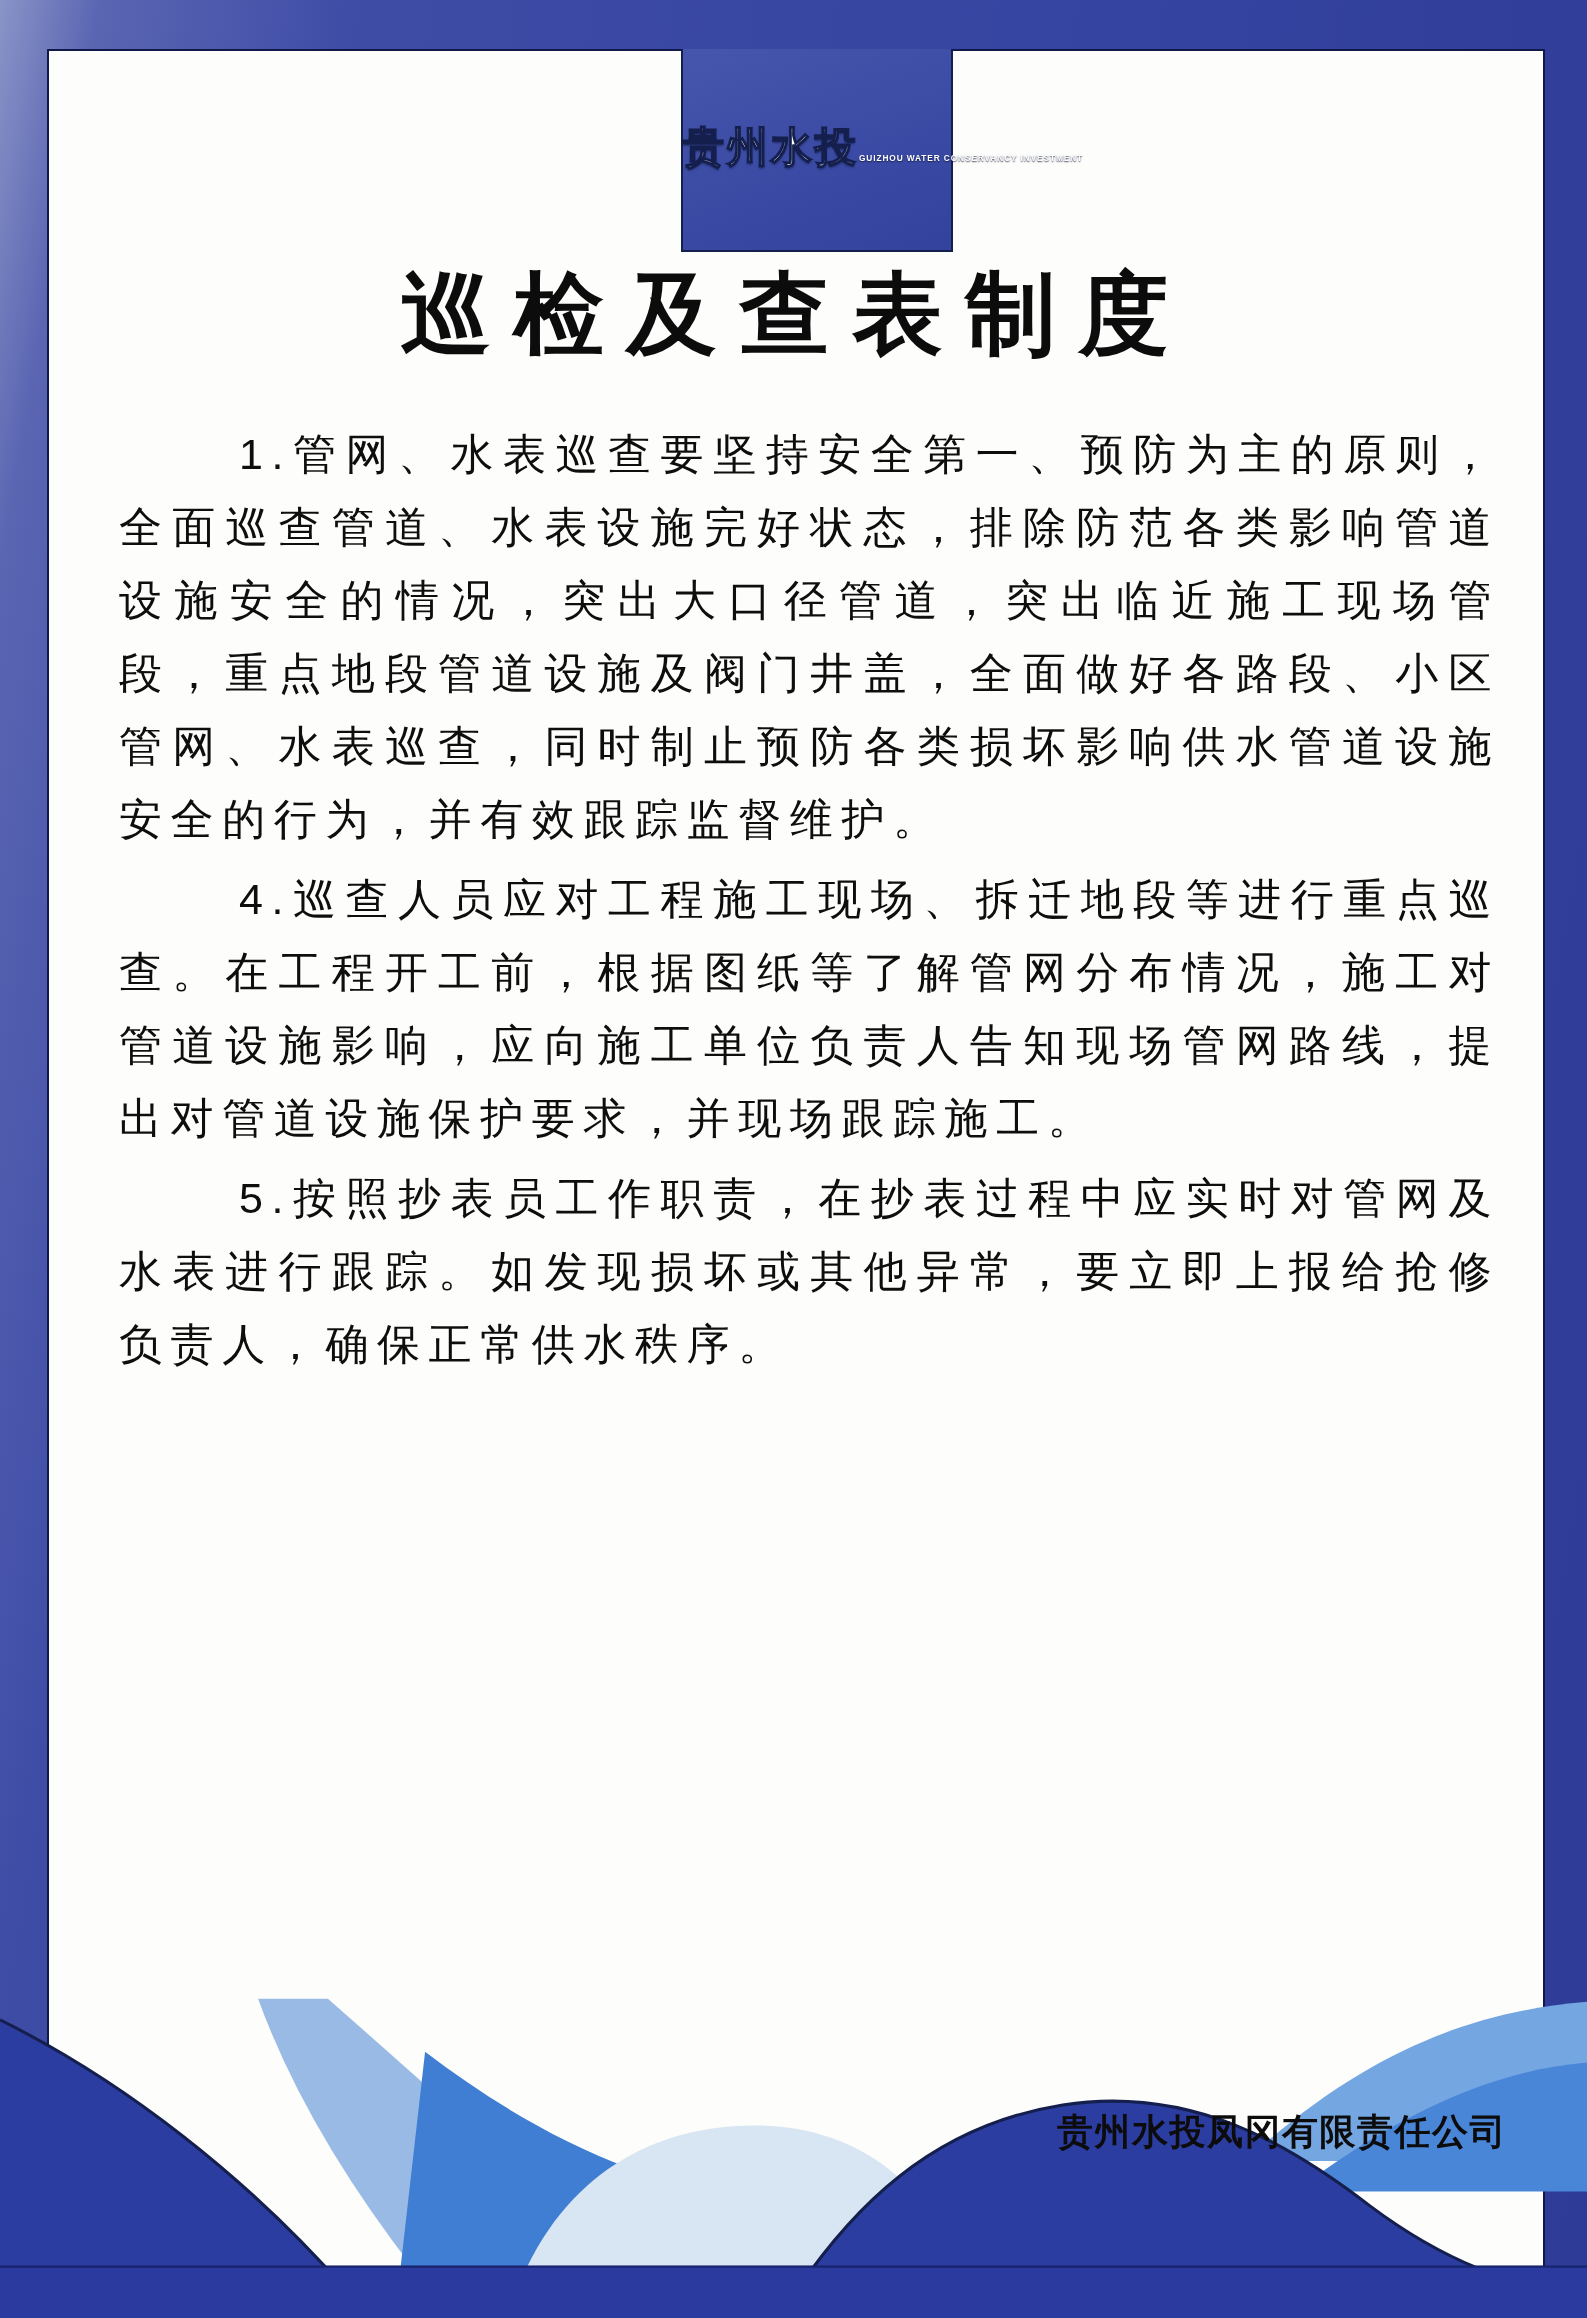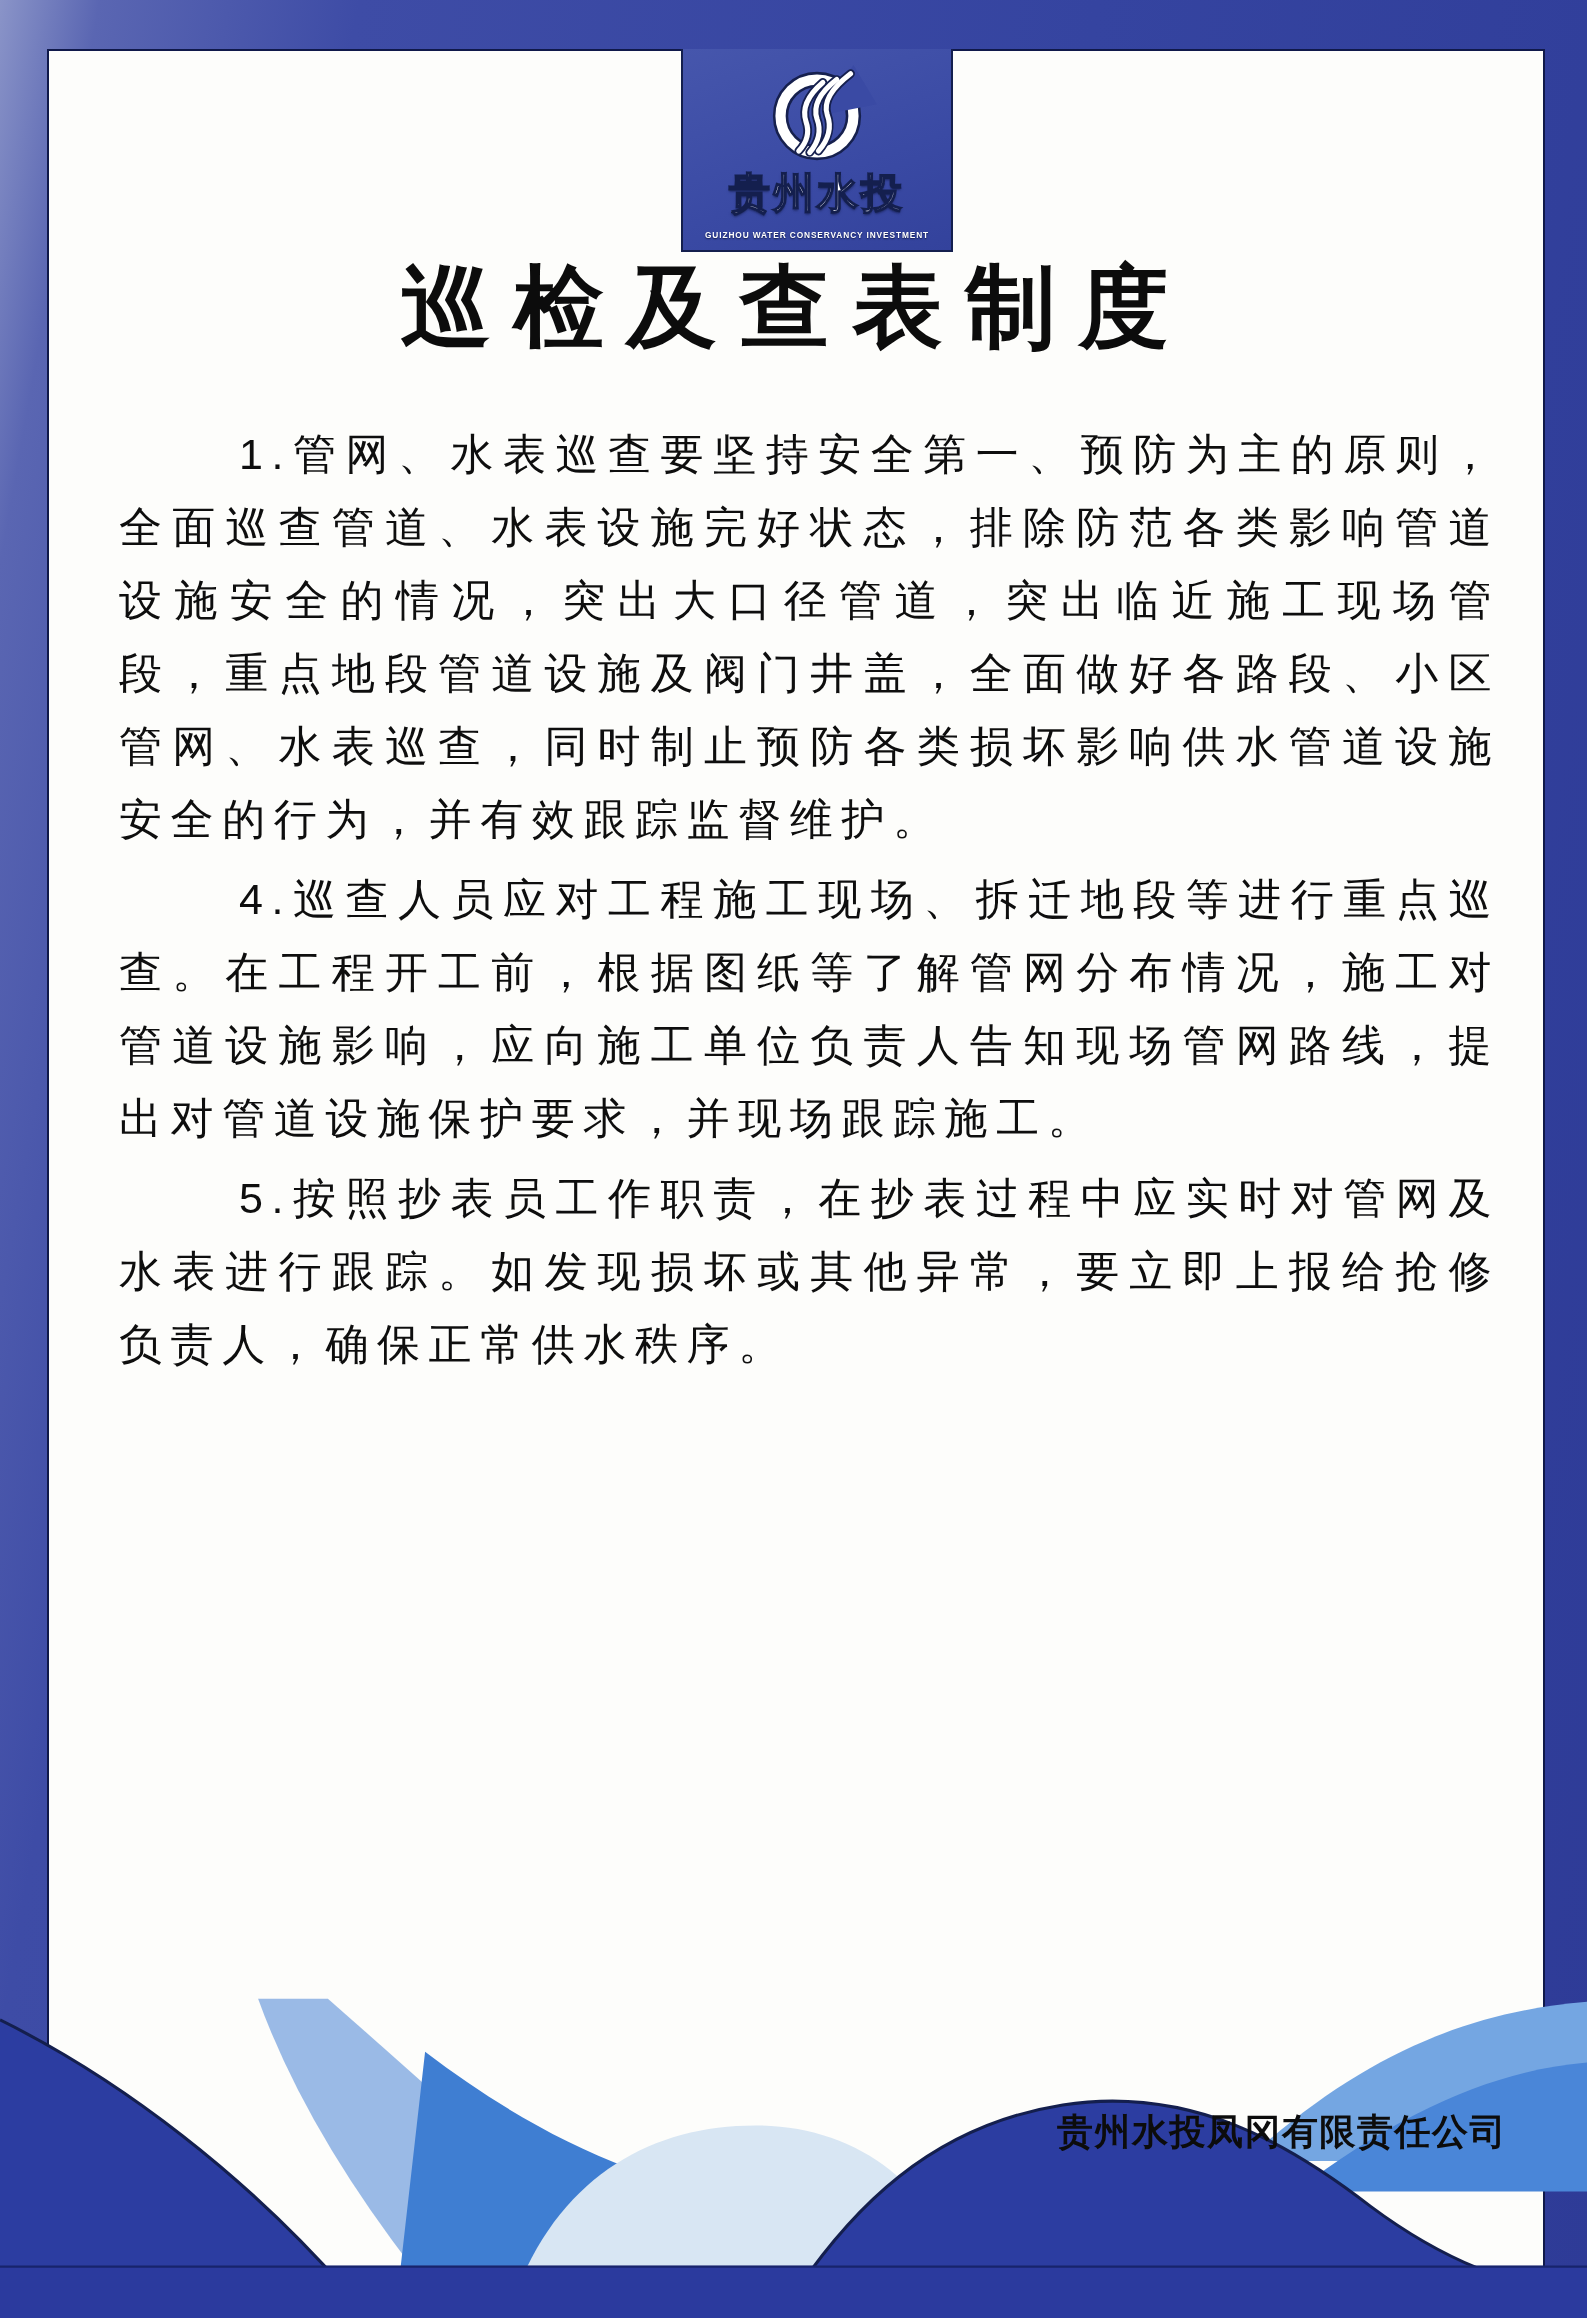--- a/index.html
+++ b/index.html
@@ -14,21 +14,21 @@
     position:absolute;left:47px;top:49px;right:42px;bottom:50px;
     background:#fdfdfb;
     border:2.3px solid #10194a;
     box-sizing:border-box;
   }
   .logo-tab{
     position:absolute;left:681px;top:49px;width:272px;height:203px;
     background:linear-gradient(160deg,#4656ac 0%,#3a4aa4 60%,#33429c 100%);
     border:2.3px solid #141f4e;border-top:none;
     box-sizing:border-box;
-    display:flex;flex-direction:column;align-items:center;
+    display:flex;align-items:center;
     z-index:6;
     text-align:right;
   }
   .emblem{margin-top:4.6px;width:124px;height:124px;}
   .logo-cn{
     margin-top:-4.6px;
     font-size:41px;font-weight:900;color:#ffffff;
     letter-spacing:3px;line-height:1;
     -webkit-text-stroke:1.5px #141f4e;
     text-shadow:0 2.3px 2.3px rgba(10,16,50,.55);
@@ -36,21 +36,21 @@
   }
   .logo-en{
     margin-top:16px;
     font-size:8.3px;font-weight:bold;color:#ffffff;
     letter-spacing:0.9px;white-space:nowrap;
     text-shadow:0 0.8px 1.5px rgba(10,16,50,.8);
   }
   .title{
     position:absolute;left:47px;right:42px;top:264px;
     text-align:center;
-    font-family:Liberation Mono, monospace;
+    font-family:Liberation Sans, sans-serif;
     font-size:90px;font-weight:900;color:#0c0c0c;
     letter-spacing:23px;line-height:1.12;
     white-space:nowrap;
     z-index:2;
   }
   .content{
     position:absolute;left:112px;right:80px;top:411px;
     z-index:2;
   }
   .content p{

